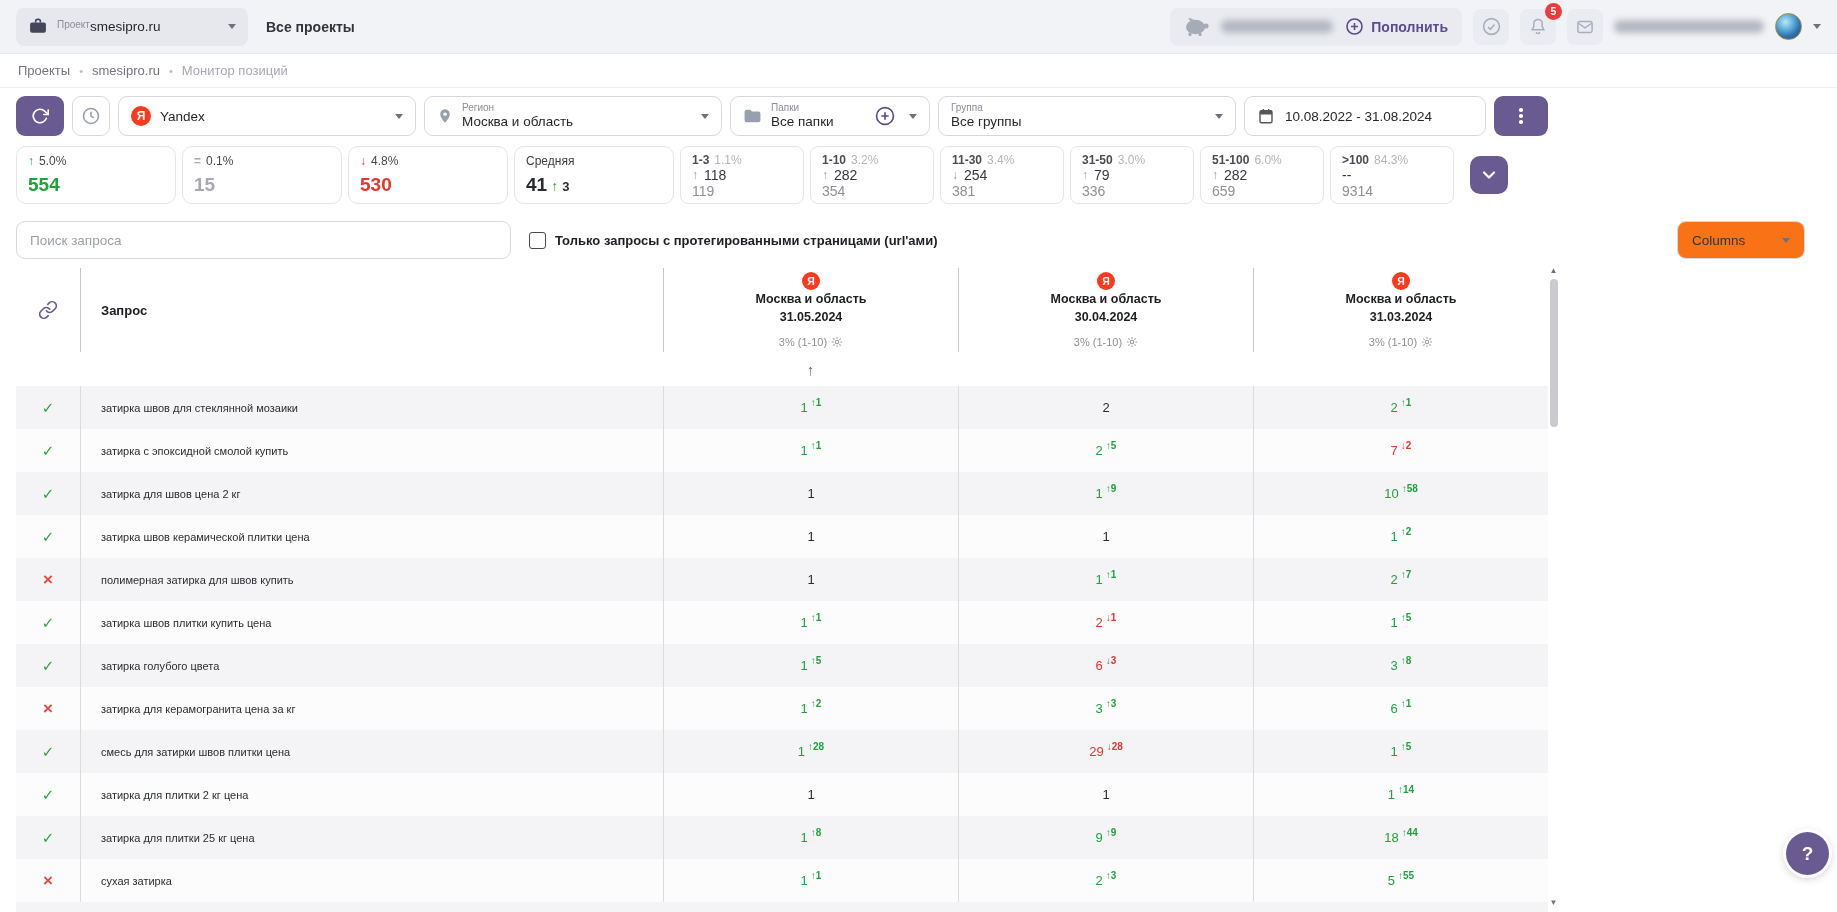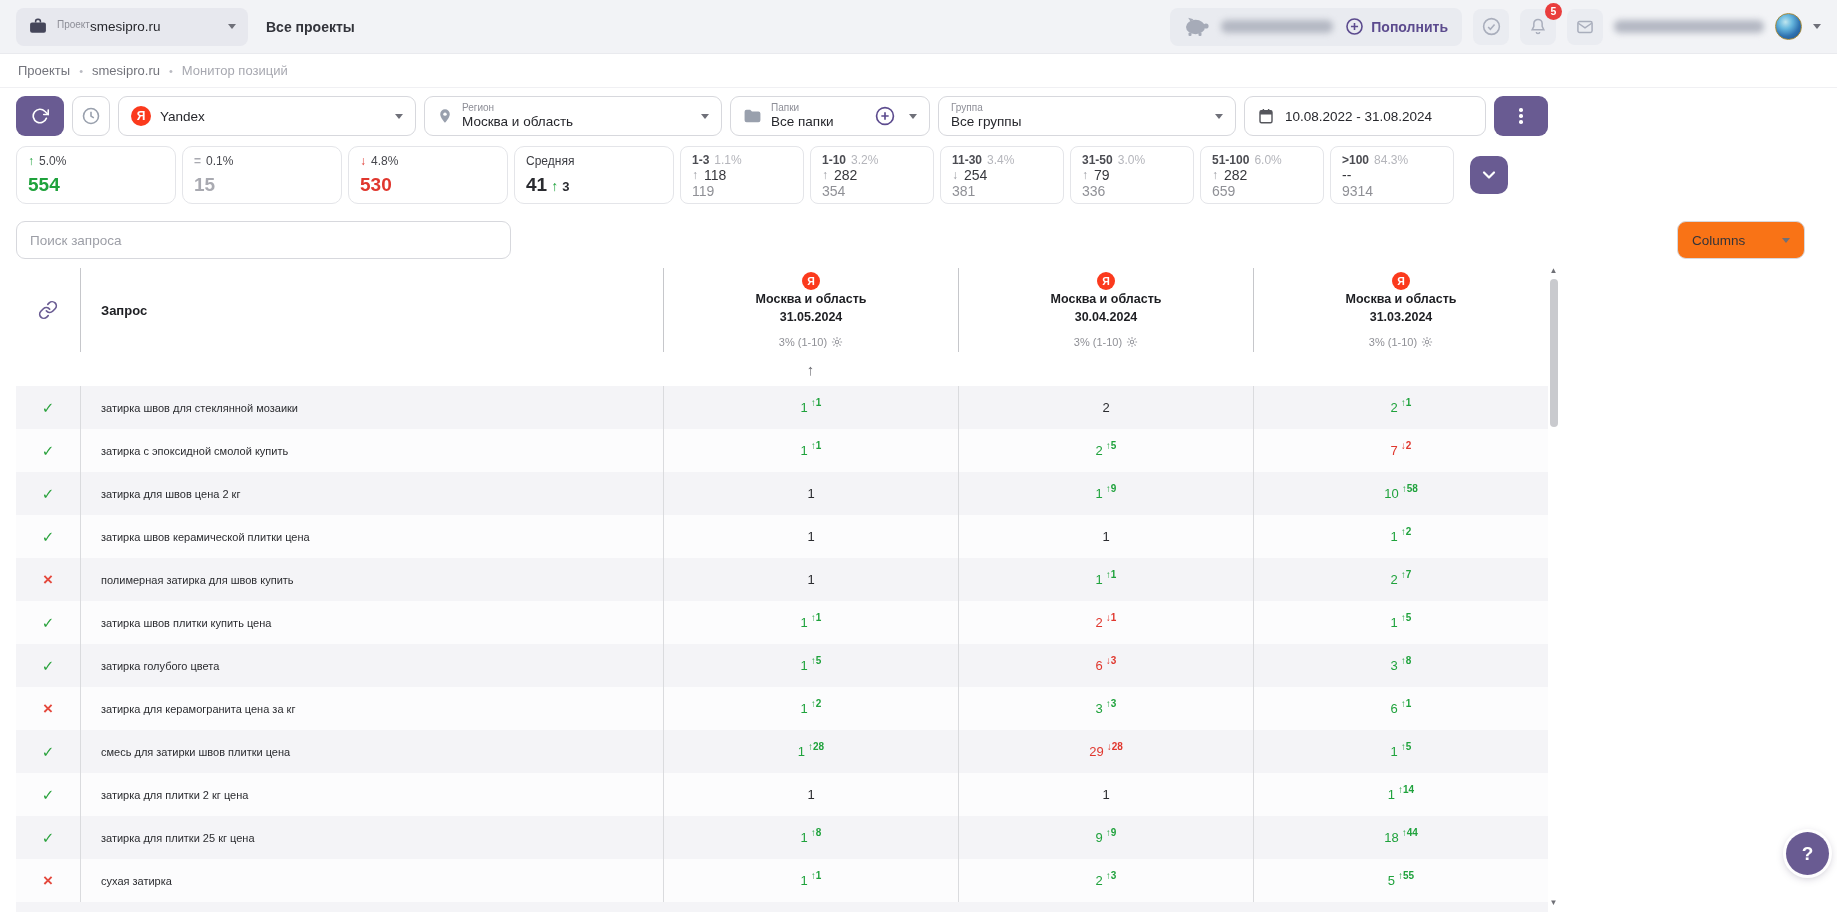--- a/index.html
+++ b/index.html
@@ -386,20 +386,24 @@
     <span>
       <svg width="20" height="20" viewBox="0 0 24 24" fill="none" stroke="#fff" stroke-width="2.6" stroke-linecap="round" stroke-linejoin="round">
           <polyline points="6 9 12 15 18 9"></polyline>
         </svg>
     </span>
   </button>
 </div>
 
 <div class="toolbar">
   <input class="search-input" placeholder="Поиск запроса" style="">
+  <label class="checkbox-wrap">
+    <span class="cbox"></span>
+    <span class="cbox-label">Только запросы с протегированными страницами (url'ами)</span>
+  </label>
   <button class="columns-btn">
     <span>Columns</span>
     <span class="caret"></span>
   </button>
 </div>
 
 <div class="table">
   <div class="tgrid thead">
     <div class="th-link">
       <span>

